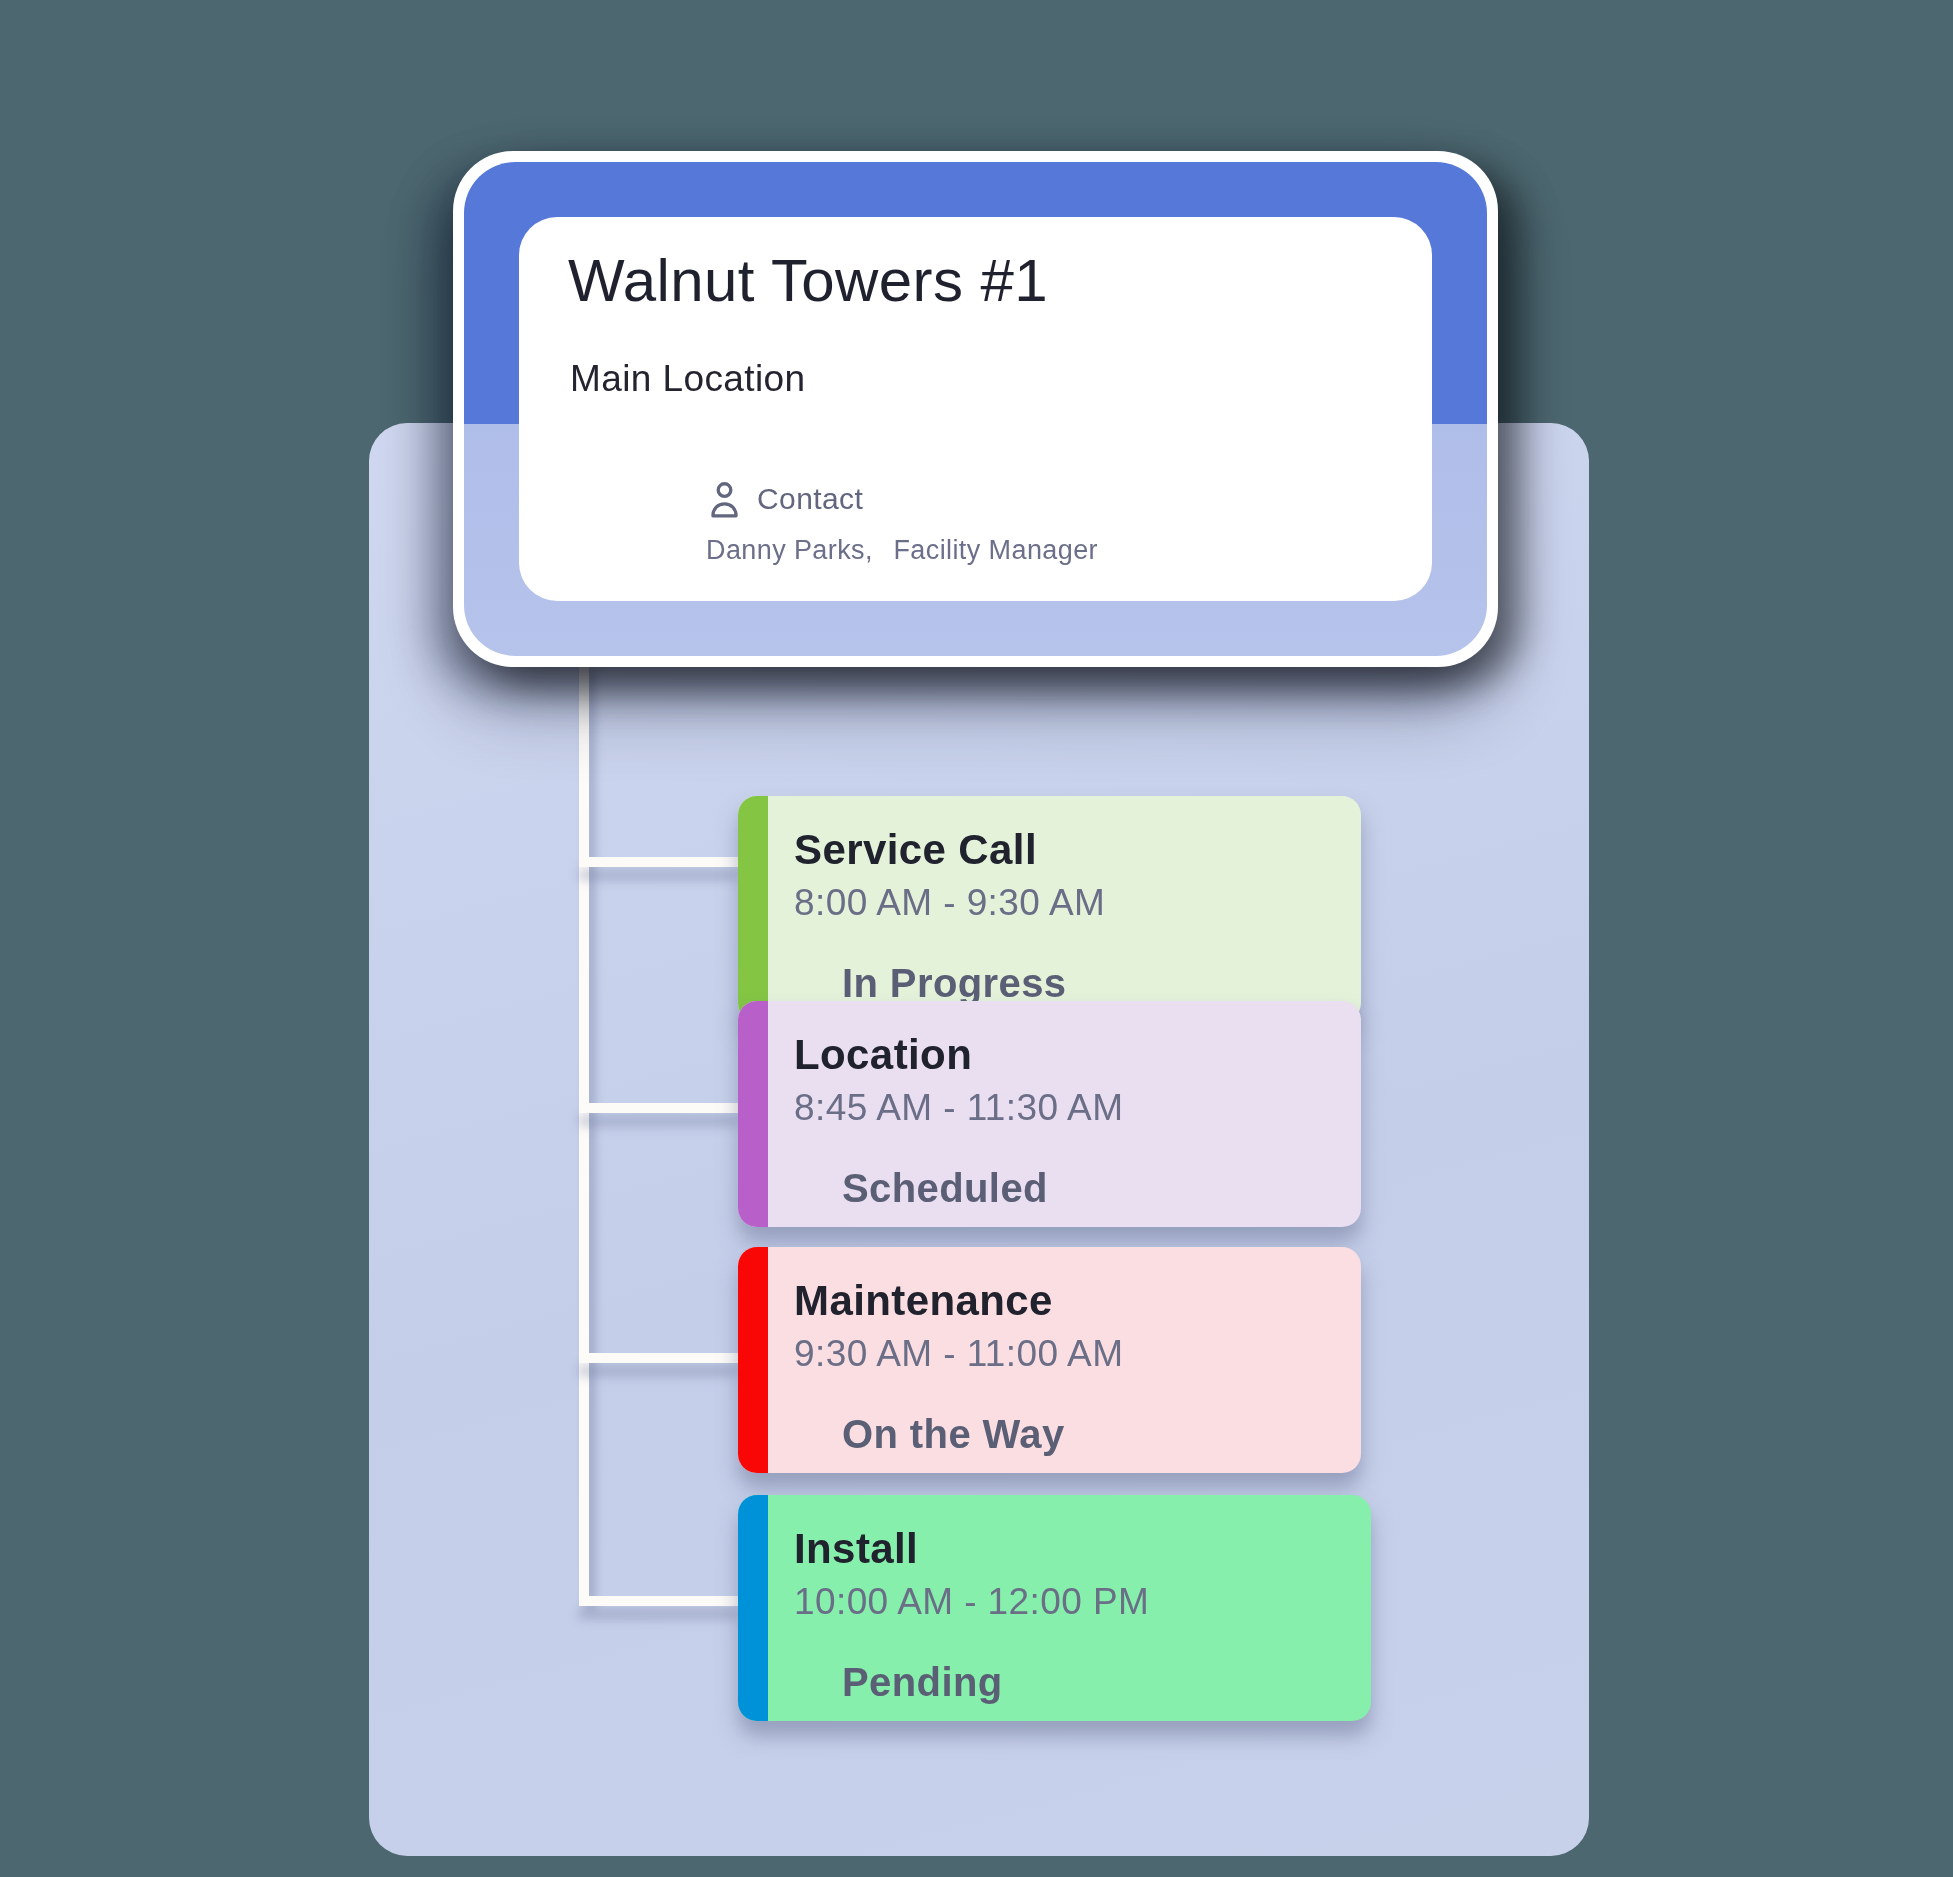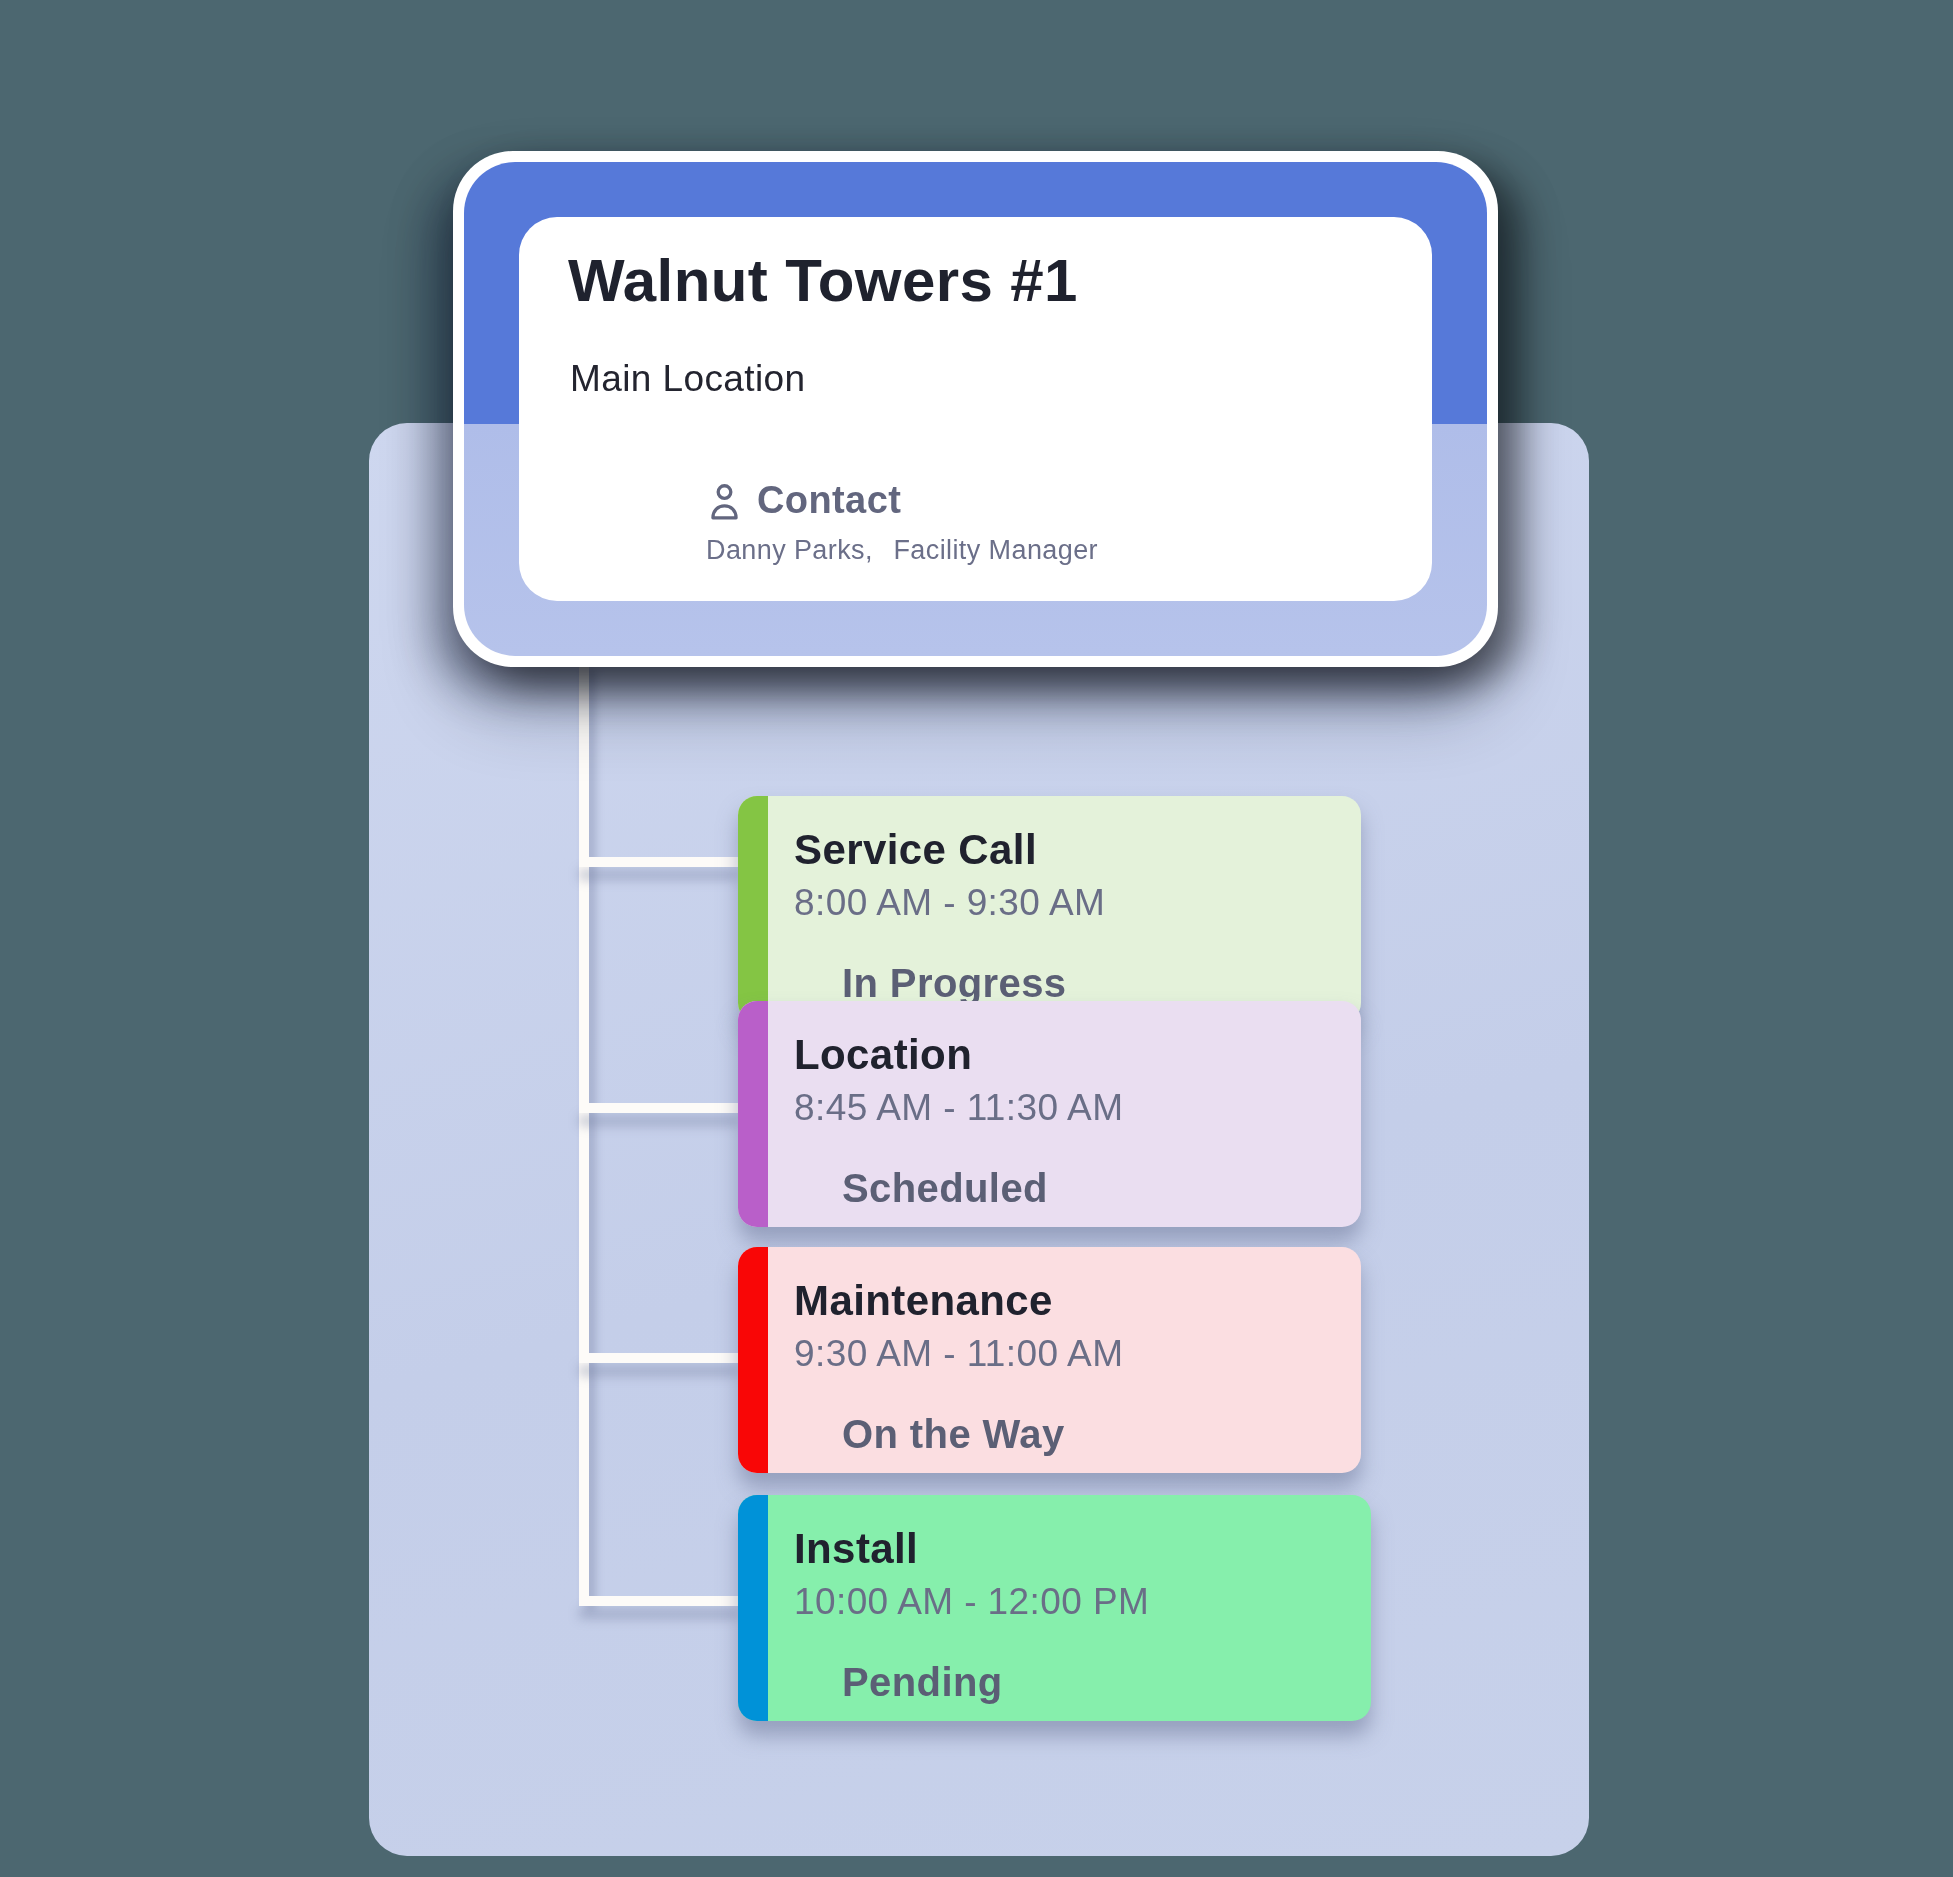--- a/index.html
+++ b/index.html
@@ -73,33 +73,33 @@
     position:absolute;left:11px;top:11px;right:11px;bottom:11px;
     border-radius:51px;
     background:linear-gradient(180deg,#5679D9 0%,#5679D9 53%,#AFBDE9 53%,#B6C3EB 100%);
   }
   .loc-inner{
     position:absolute;left:55px;top:55px;right:55px;bottom:55px;
     border-radius:38px;background:#FFFFFF;
   }
   .loc-title{
     position:absolute;left:49px;top:29px;
-    font-size:60px;font-weight:700;color:#1F222E;letter-spacing:0.4px;
+    font-size:60px;font-weight:400;color:#1F222E;letter-spacing:0.4px;
   }
   .loc-subtitle{
     position:absolute;left:51px;top:141px;
     font-size:37px;font-weight:400;color:#23242F;letter-spacing:0.4px;
   }
   .contact-row{
     position:absolute;left:189px;top:262px;
     display:flex;align-items:center;gap:16px;
   }
   .contact-row svg{display:block;}
   .contact-label{
-    font-size:38px;font-weight:700;color:#62667E;letter-spacing:0.4px;
+    font-size:30px;font-weight:400;color:#62667E;letter-spacing:0.4px;
   }
   .contact-person{
     position:absolute;left:187px;top:318px;
     font-size:27px;font-weight:400;color:#6B6F89;letter-spacing:0.4px;
     white-space:nowrap;
   }
   .contact-person .role{margin-left:20.6px;}
 </style>
 </head>
 <body>

